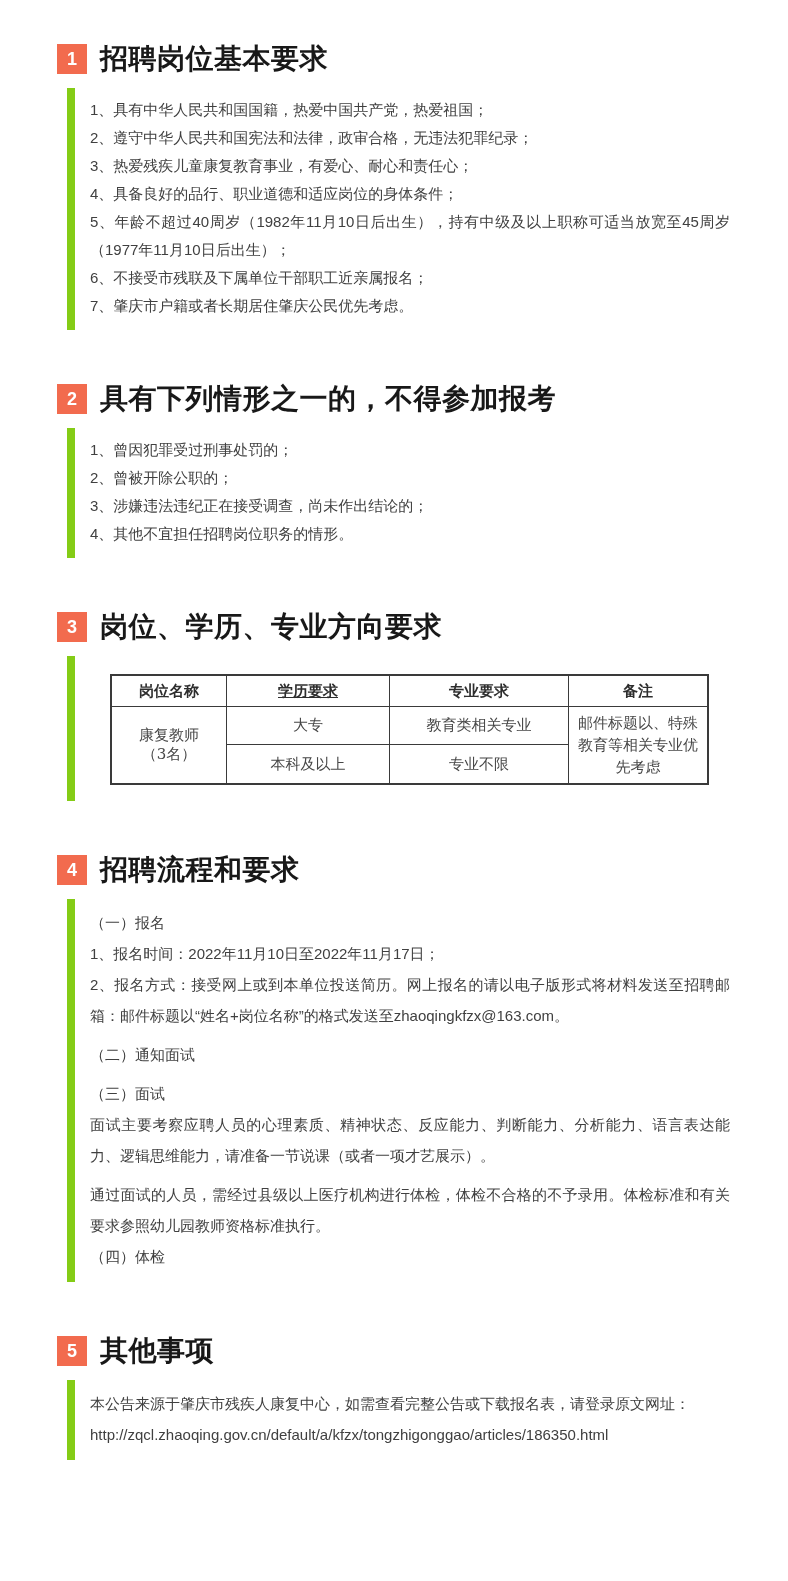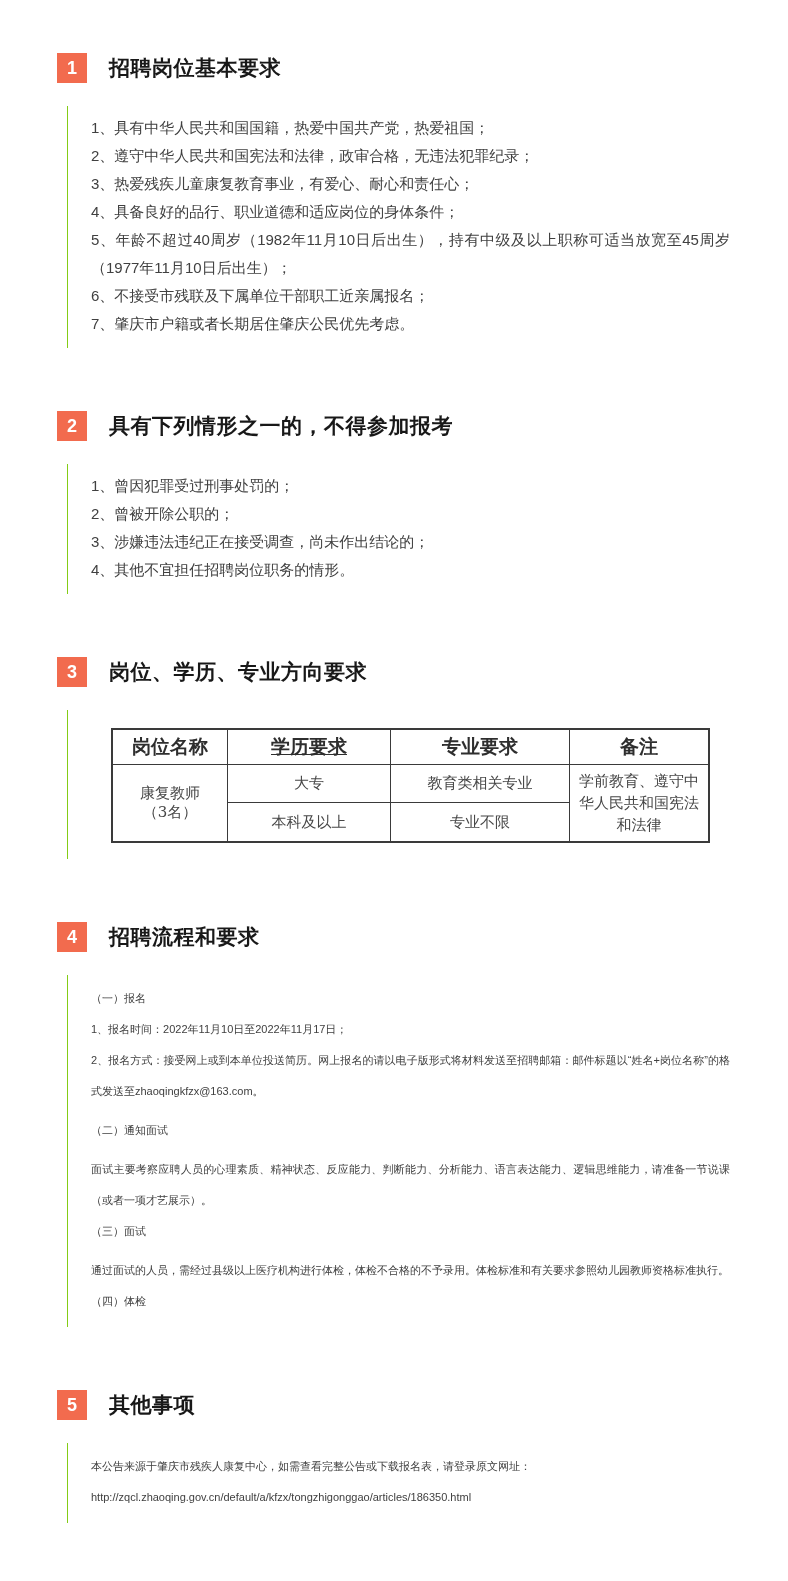--- a/index.html
+++ b/index.html
@@ -16,53 +16,53 @@
 
   .sec-header { display: flex; align-items: center; gap: 13px; }
   .badge {
     width: 30px; height: 30px; flex: 0 0 30px;
     background: #f26b4e; color: #ffffff;
     font-size: 18px; font-weight: bold;
     display: flex; align-items: center; justify-content: center;
     line-height: 1;
   }
   .sec-title {
-    margin: 9px; font-size: 21px; font-weight: bold; color: #181818;
+    margin: 0; font-size: 28px; font-weight: bold; color: #181818;
     letter-spacing: 0.5px; line-height: 30px; text-align: right;
   }
 
   .sec-body {
     margin: 14px 0 0 10px;
-    border-left: 1px solid #84cc16;
-    padding: 8px 0 10px 23px;
+    border-left: 8px solid #84cc16;
+    padding: 8px 0 10px 15px;
   }
 
   .list p {
     margin: 0; font-size: 15px; line-height: 28px; color: #404040;
     text-align: justify;
   }
 
-  .flow p { margin: 0; font-size: 11px; line-height: 31px; color: #404040; text-align: justify; }
+  .flow p { margin: 0; font-size: 15px; line-height: 31px; color: #404040; text-align: justify; }
   .flow .group { margin-top: 8px; }
   .flow .group:first-child { margin-top: 0; }
 
   table.pos-table {
     border-collapse: collapse;
     margin: 10px 0 6px 20px;
     border: 2px solid #3a3a3a;
     table-layout: fixed;
     width: 585px;
   }
   table.pos-table th, table.pos-table td {
     border: 1px solid #3a3a3a;
     text-align: center;
     vertical-align: middle;
   }
   table.pos-table th {
-    font-size: 19px; font-weight: bold; color: #2e2e2e;
+    font-size: 15px; font-weight: bold; color: #2e2e2e;
     padding: 4px 2px; height: 22px;
   }
   table.pos-table td {
     font-family: "DejaVu Serif", "Liberation Serif", serif;
     font-size: 15px; color: #474747;
     padding: 5px 4px; height: 26px;
   }
   td.note-cell { text-align: justify; padding: 4px 7px; line-height: 22px; }
   .col-post { width: 110px; } .col-edu { width: 158px; text-decoration: underline; }
   .col-major { width: 174px; margin-left: 29px; } .col-note { width: 134px; font-family: Liberation Serif, serif; }
@@ -115,21 +115,21 @@
           <th class="col-major">专业要求</th>
           <th class="col-note">备注</th>
         </tr>
         <tr>
           <td rowspan="2">
             <span>康复教师</span><br>
             <span>（3名）</span>
           </td>
           <td>大专</td>
           <td>教育类相关专业</td>
-          <td rowspan="2" class="note-cell">学前教育、遵守中华人民共和国宪法和法律</td>
+          <td rowspan="2" class="note-cell">邮件标题以、特殊教育等相关专业优先考虑</td>
         </tr>
         <tr>
           <td>本科及以上</td>
           <td>专业不限</td>
         </tr>
       </tbody>
         </table>
     </div>
   </section>
 
@@ -141,22 +141,22 @@
     <div class="sec-body flow">
       <div class="group">
         <p>（一）报名</p>
         <p>1、报名时间：2022年11月10日至2022年11月17日；</p>
         <p>2、报名方式：接受网上或到本单位投送简历。网上报名的请以电子版形式将材料发送至招聘邮箱：邮件标题以“姓名+岗位名称”的格式发送至zhaoqingkfzx@163.com。</p>
       </div>
       <div class="group">
         <p>（二）通知面试</p>
       </div>
       <div class="group">
+        <p>（三）面试</p>
         <p>面试主要考察应聘人员的心理素质、精神状态、反应能力、判断能力、分析能力、语言表达能力、逻辑思维能力，请准备一节说课（或者一项才艺展示）。</p>
-        <p>（三）面试</p>
       </div>
       <div class="group">
         <p>通过面试的人员，需经过县级以上医疗机构进行体检，体检不合格的不予录用。体检标准和有关要求参照幼儿园教师资格标准执行。</p>
         <p>（四）体检</p>
       </div>
     </div>
   </section>
 
   <section class="block">
     <div class="sec-header">

